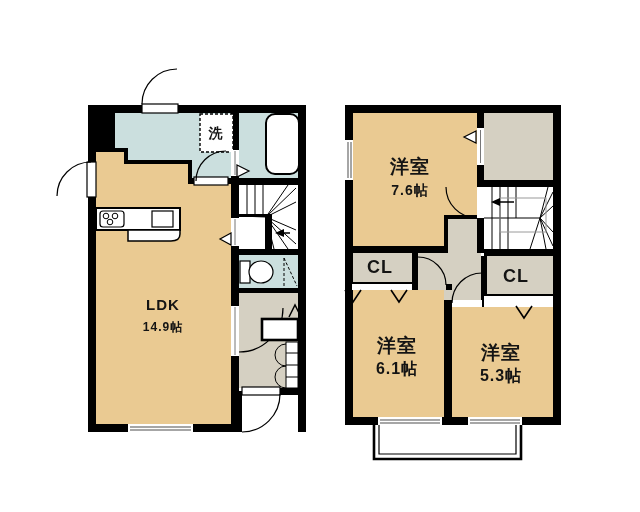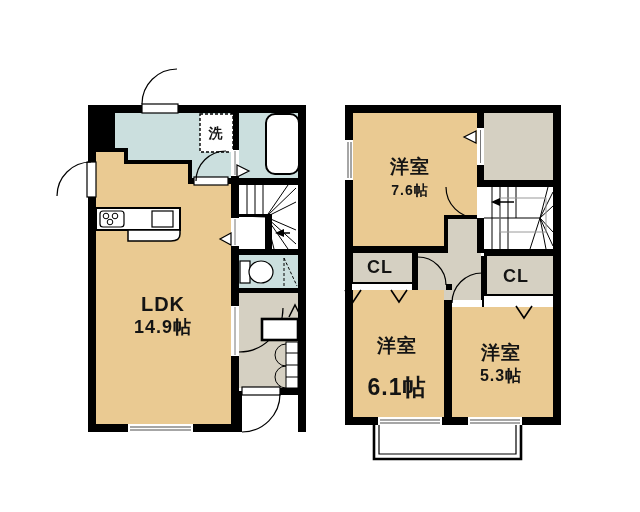--- a/index.html
+++ b/index.html
@@ -247,25 +247,25 @@
       <line x1="470" y1="423" x2="520" y2="423" stroke="#888" stroke-width="1.5"></line>
     </g>
 
     <g fill="none" stroke="#000">
       <path d="M374 425 L374 459 L521 459 L521 425" stroke-width="2.6"></path>
       <path d="M379 425 L379 454 L516 454 L516 425" stroke-width="1.2"></path>
     </g>
   </g>
 </svg>
 
-  <div class="lbl" style="left:163px;top:304px;font-size:20px">LDK</div>
-  <div class="lbl" style="left:163px;top:327px;font-size:18px">14.9帖</div>
+  <div class="lbl" style="left:163px;top:304px;font-size:15px">LDK</div>
+  <div class="lbl" style="left:163px;top:327px;font-size:12px">14.9帖</div>
   <div class="lbl" style="left:216px;top:133px;font-size:14px">洗</div>
 
   <div class="lbl" style="left:410px;top:166px;font-size:19px">洋室</div>
   <div class="lbl" style="left:410px;top:190px;font-size:14px">7.6帖</div>
   <div class="lbl" style="left:397px;top:345px;font-size:19px">洋室</div>
-  <div class="lbl" style="left:397px;top:387px;font-size:23px">6.1帖</div>
+  <div class="lbl" style="left:397px;top:369px;font-size:16px">6.1帖</div>
   <div class="lbl" style="left:501px;top:352px;font-size:19px">洋室</div>
   <div class="lbl" style="left:501px;top:376px;font-size:16px">5.3帖</div>
   <div class="lbl" style="left:380px;top:267px;font-size:18px">CL</div>
   <div class="lbl" style="left:516px;top:276px;font-size:18px">CL</div>
 </div>
 
 </body></html>

